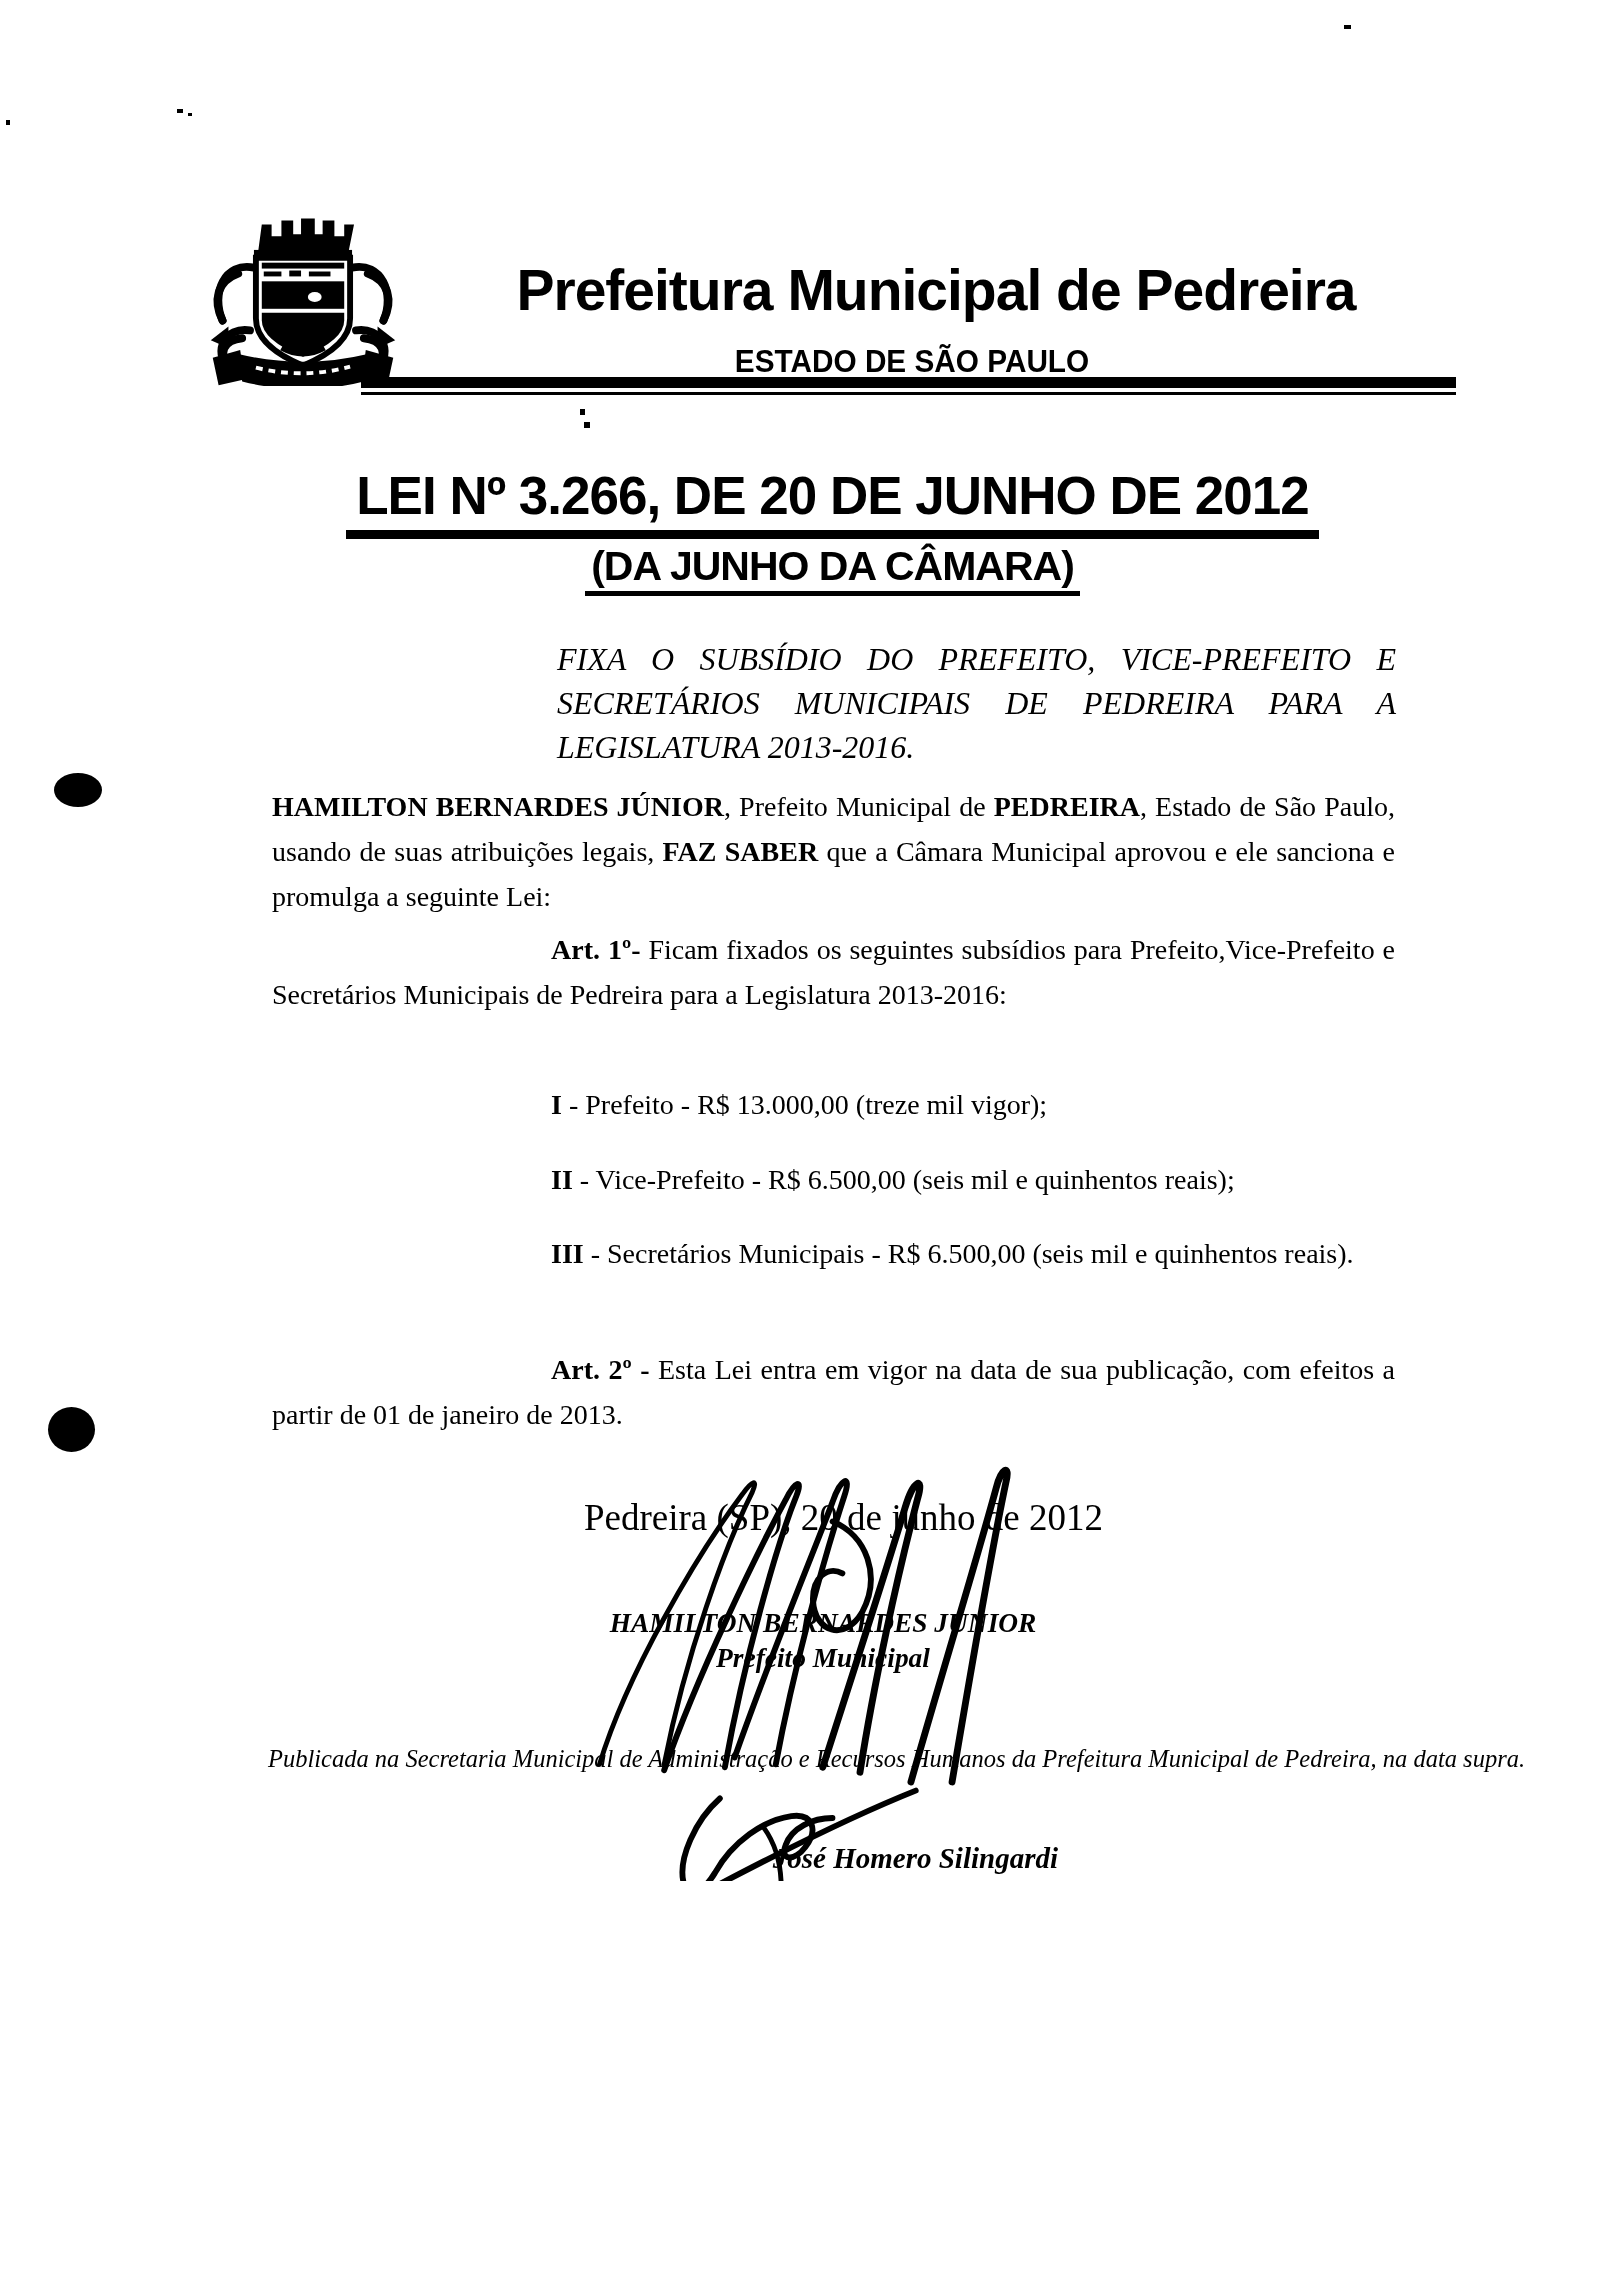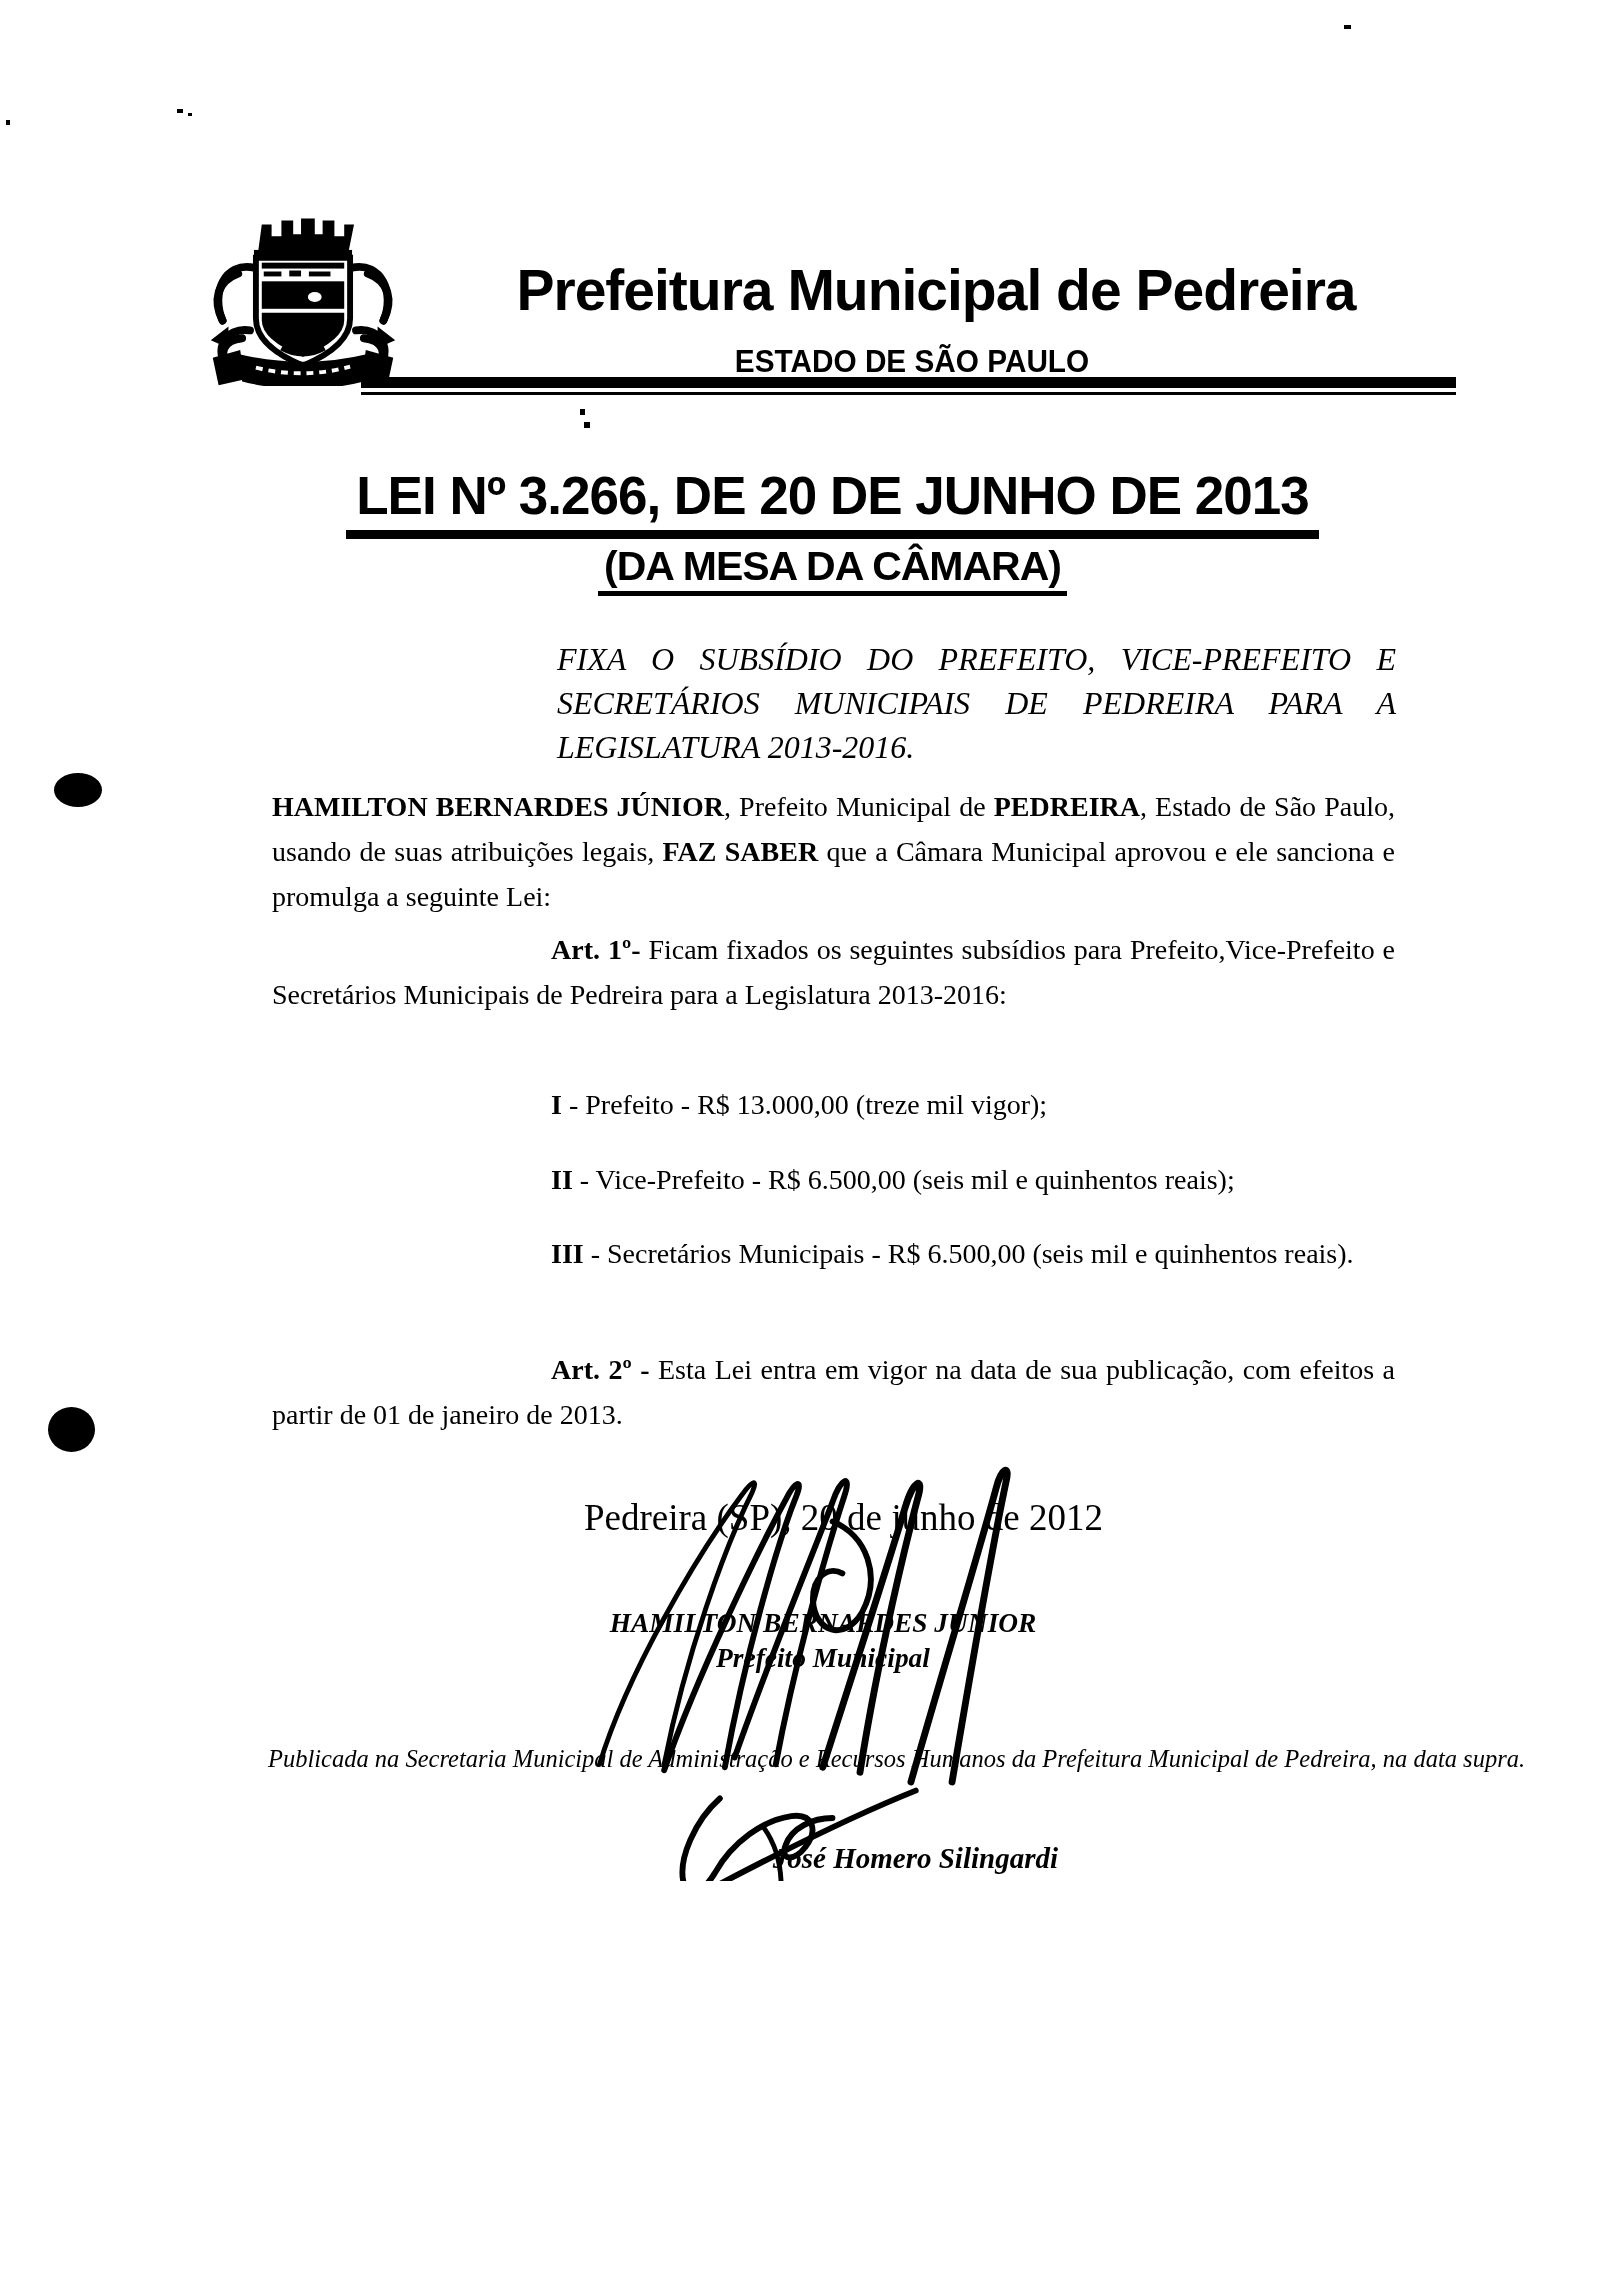--- a/index.html
+++ b/index.html
@@ -115,22 +115,22 @@
       <path d="M40 146 Q106 162 172 146 L168 174 Q106 190 44 174 Z" fill="#000"></path>
       <path d="M58 160 Q106 172 154 159" stroke="#fff" stroke-width="4" fill="none" stroke-dasharray="7 6"></path>
     </svg>
   </div>
   <div class="hdr-title">Prefeitura Municipal de Pedreira</div>
   <div class="hdr-sub">ESTADO DE SÃO PAULO</div>
   <div class="rule-thick"></div>
   <div class="rule-thin"></div>
 
   <div class="title-wrap">
-    <span class="law-title">LEI Nº 3.266, DE 20 DE JUNHO DE 2013</span><br>
-    <span class="law-origin">(DA MESA DA CÂMARA)</span>
+    <span class="law-title">LEI Nº 3.266, DE 20 DE JUNHO DE 2012</span><br>
+    <span class="law-origin">(DA JUNHO DA CÂMARA)</span>
   </div>
 
   <div class="ementa">FIXA O SUBSÍDIO DO PREFEITO, VICE-PREFEITO E SECRETÁRIOS MUNICIPAIS DE PEDREIRA PARA A LEGISLATURA 2013-2016.</div>
 
   <p class="para justify" style="top:784px;"><span class="b">HAMILTON BERNARDES JÚNIOR</span><span>, Prefeito Municipal de </span><span class="b">PEDREIRA</span><span>, Estado de São Paulo, usando de suas atribuições legais, </span><span class="b">FAZ SABER</span><span> que a Câmara Municipal aprovou e ele sanciona e promulga a seguinte Lei:</span></p>
   <p class="para justify indent" style="top:927px;"><span class="b">Art. 1º- </span><span>Ficam fixados os seguintes subsídios para Prefeito,Vice-Prefeito e Secretários Municipais de Pedreira para a Legislatura 2013-2016:</span></p>
   <p class="para indent" style="top:1082px;"><span class="b">I</span><span> - Prefeito - R$ 13.000,00 (treze mil vigor);</span></p>
   <p class="para indent" style="top:1157px;"><span class="b">II</span><span> - Vice-Prefeito - R$ 6.500,00 (seis mil e quinhentos reais);</span></p>
   <p class="para justify indent" style="top:1231px;"><span class="b">III</span><span> - Secretários Municipais - R$ 6.500,00 (seis mil e quinhentos reais).</span></p>
   <p class="para justify indent" style="top:1347px;"><span class="b">Art. 2º - </span><span>Esta Lei entra em vigor na data de sua publicação, com efeitos a partir de 01 de janeiro de 2013.</span></p>

